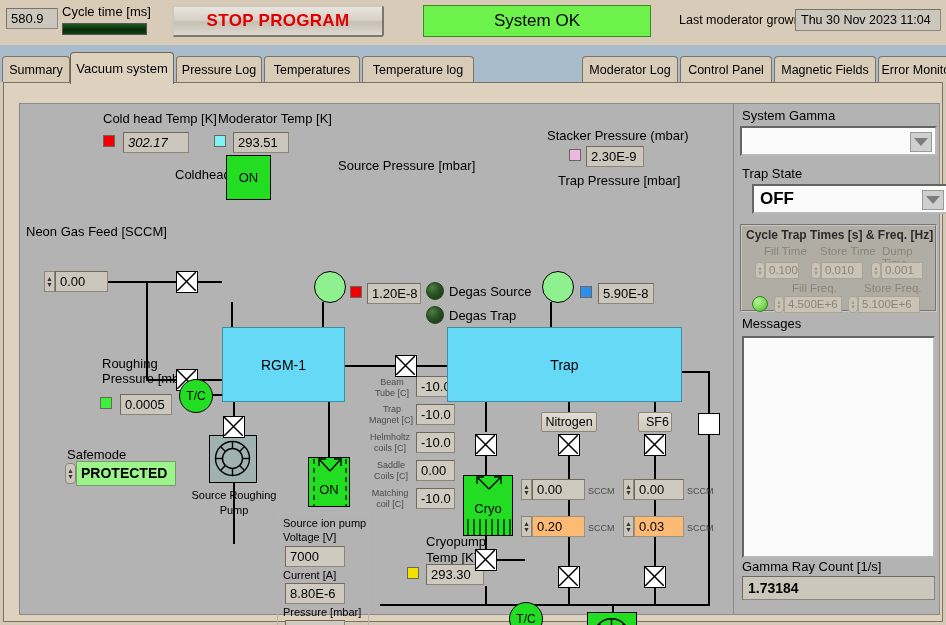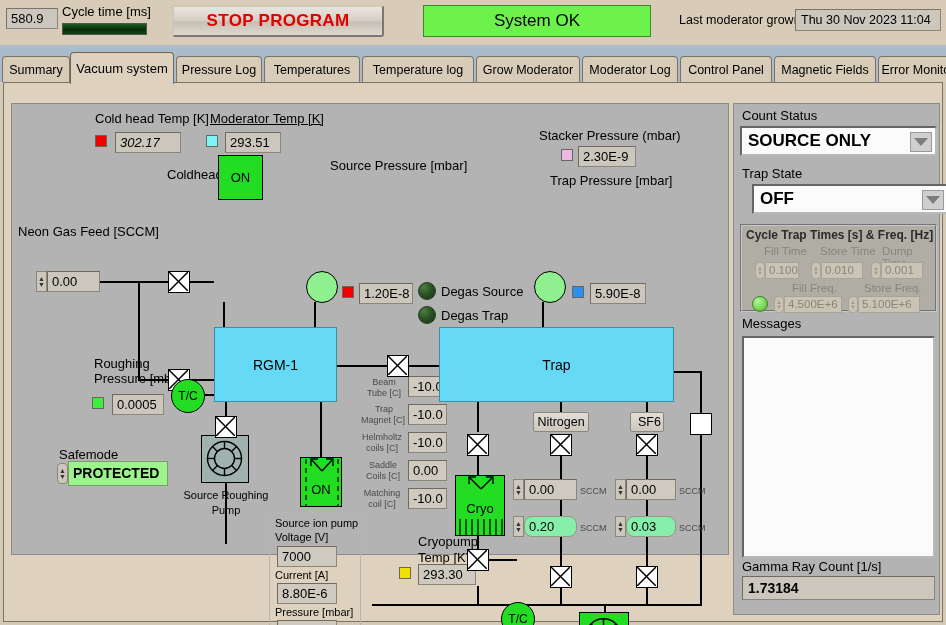--- a/index.html
+++ b/index.html
@@ -81,39 +81,39 @@
     font-size:13px;
   }
 
   
   #panel {
     position:absolute; left:3px; top:82px; width:940px; height:540px;
     background:#ded2bf;
     border:1px solid #7c7365;
   }
   #diagram {
-    position:absolute; left:7px; top:20px; width:718px; height:452px;
+    position:absolute; left:15px; top:20px; width:718px; height:512px;
     background:#b3b3b3;
     border:1px solid #8b8b8b;
   }
 
   
   .lbl { position:absolute; font-size:13px; color:#000; white-space:nowrap; line-height:15px; }
   .lbl.sm { font-size:11px; }
   .lbl.tiny { font-size:9px; color:#4a4a4a; }
   .lbl.ctr { text-align:center; }
 
   .ind {
     position:absolute; background:#ccc7bc;
     border:1px solid #8d8578; border-top-color:#72695c; border-left-color:#72695c;
     font-size:13px; line-height:19px; padding-left:4px; color:#000;
     height:21px; white-space:nowrap; overflow:hidden;
   }
   .ind.ro { background:#cfcac0; }
-  .ind.yellow { background:#86efac; border-color:#9a9480;border-radius:8px; }
+  .ind.yellow { background:#fdba74; border-color:#9a9480; }
 
   .led { position:absolute; width:12px; height:12px; border:1px solid #6b665c;
          background:#ccc7bc; }
   .led .core { width:100%; height:100%; }
 
   
   .pipe { position:absolute; background:#000; }
   .ph { height:2px; }
   .pv { width:2px; }
 
@@ -239,21 +239,20 @@
   <div id="lastmod-value">Thu 30 Nov 2023 11:04</div>
 </div>
 <div id="topbar-rule"></div>
 
 <div id="tabstrip">
   <div class="tab" style="left:2px;   width:68px;">Summary</div>
   <div class="tab active" style="left:70px;  width:104px;">Vacuum system</div>
   <div class="tab" style="left:176px; width:86px;">Pressure Log</div>
   <div class="tab" style="left:264px; width:96px;">Temperatures</div>
   <div class="tab" style="left:362px; width:112px;">Temperature log</div>
-  <div class="tab" style="left:476px; width:104px;">Grow Moderator</div>
   <div class="tab" style="left:582px; width:96px;">Moderator Log</div>
   <div class="tab" style="left:680px; width:92px;text-align:right;">Control Panel</div>
   <div class="tab" style="left:774px; width:102px;">Magnetic Fields</div>
   <div class="tab" style="left:878px; width:80px;">Error Monitor</div>
 </div>
 
 <div id="panel">
 
   <div id="diagram">
 
@@ -305,21 +304,21 @@
     <div class="pipe pv" style="left:592px; top:500px; height:8px;"></div>
 
     <div class="pipe ph" style="left:465px; top:500px; width:2px;"></div>
 
     <div class="lbl" style="left:83px; top:7px;">Cold head Temp [K]</div>
     <div class="led" style="left:83px; top:31px;">
         <div class="core" style="background:#f20000;"></div>
       </div>
     <div class="ind" style="left:103px; top:28px; width:66px;font-style:italic;">302.17</div>
 
-    <div class="lbl" style="left:198px; top:7px;text-decoration:underline;">Moderator Temp [K]</div>
+    <div class="lbl" style="left:198px; top:7px;">Moderator Temp [K]</div>
     <div class="led" style="left:194px; top:31px;">
         <div class="core" style="background:#7ff3f7;"></div>
       </div>
     <div class="ind" style="left:213px; top:28px; width:56px;">293.51</div>
 
     <div class="lbl" style="left:155px; top:63px;">Coldhead</div>
     <div class="gbox" style="left:206px; top:51px; width:45px; height:45px;">ON</div>
 
     <div class="lbl" style="left:318px; top:54px;">Source Pressure [mbar]</div>
     <div class="circ-gauge" style="left:294px; top:167px;"></div>
@@ -560,23 +559,22 @@
         <line x1="10.5" y1="10.5" x2="15.4" y2="15.4" stroke="#000" stroke-width="1.4"></line>
         <line x1="29.6" y1="29.6" x2="34.5" y2="34.5" stroke="#000" stroke-width="1.4"></line>
         <line x1="34.5" y1="10.5" x2="29.6" y2="15.4" stroke="#000" stroke-width="1.4"></line>
         <line x1="15.4" y1="29.6" x2="10.5" y2="34.5" stroke="#000" stroke-width="1.4"></line>
       </svg>
     </div>
 
   </div>
 
   <div id="sidebar">
-    <div class="sb-label" style="left:8px; top:4px;">Count Status</div>
+    <div class="sb-label" style="left:8px; top:4px;">System Gamma</div>
     <div class="sb-combo" style="left:6px; top:22px; width:197px;">
-      <span>SOURCE ONLY</span>
       <span class="arrow">
           <i></i>
         </span>
     </div>
 
     <div class="sb-label" style="left:8px; top:62px;">Trap State</div>
     <div class="sb-combo" style="left:18px; top:80px; width:197px;">
       <span>OFF</span>
       <span class="arrow">
           <i></i>

